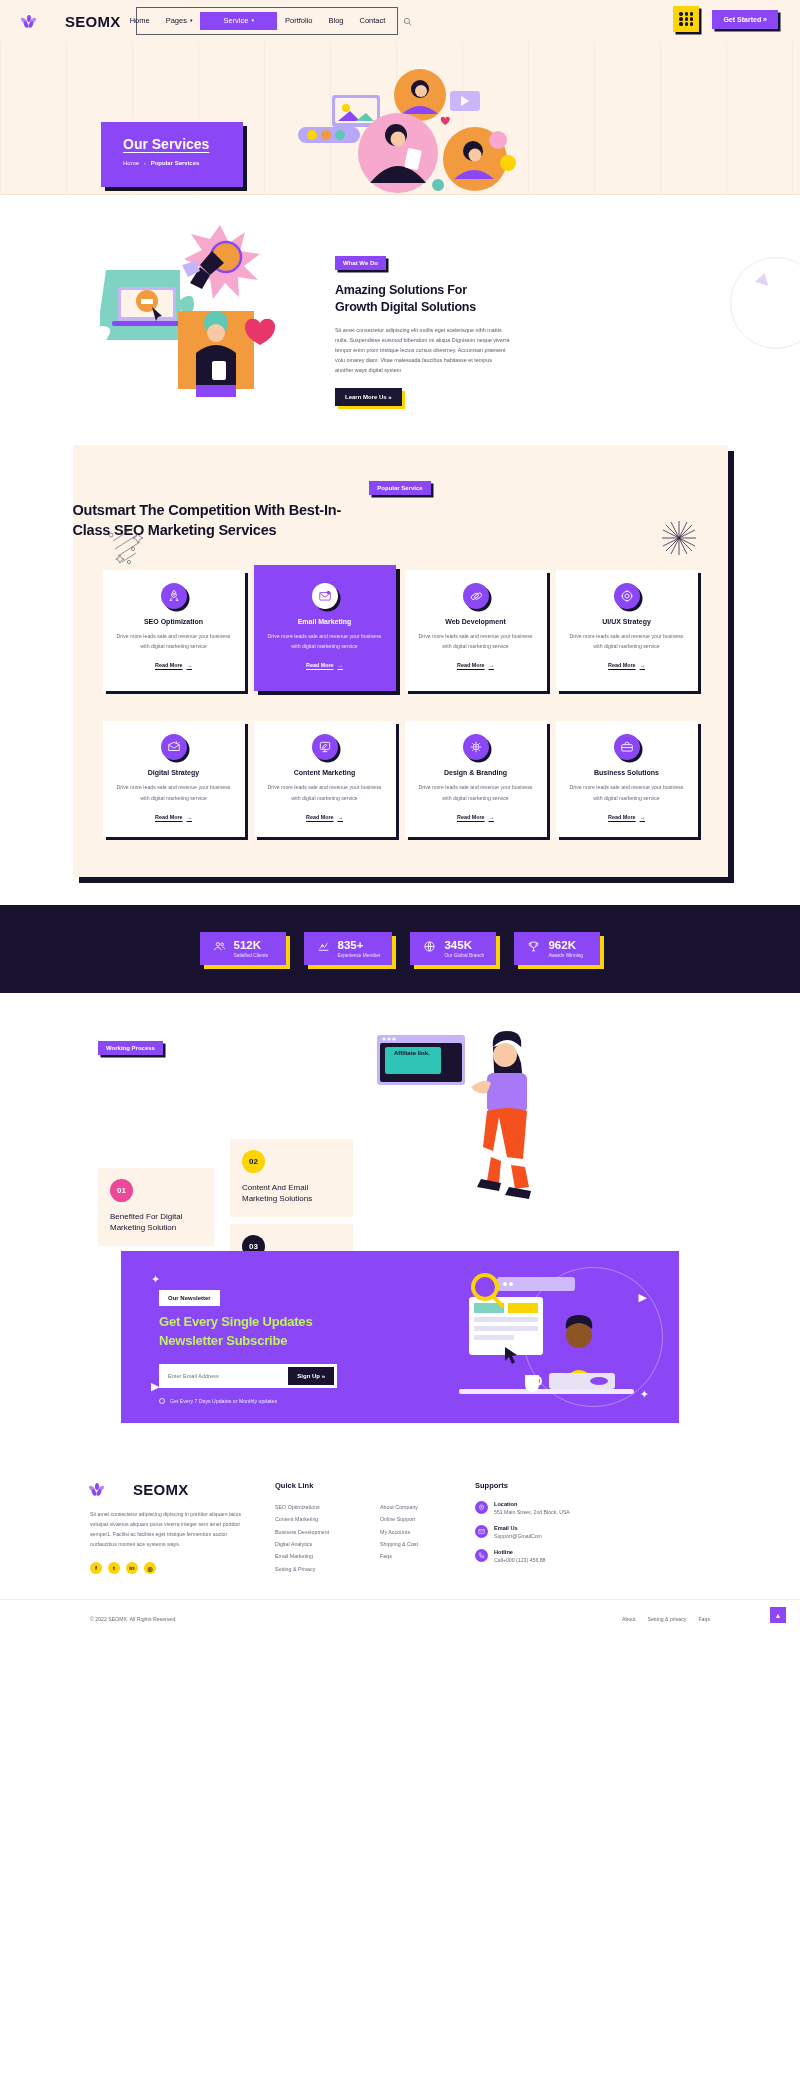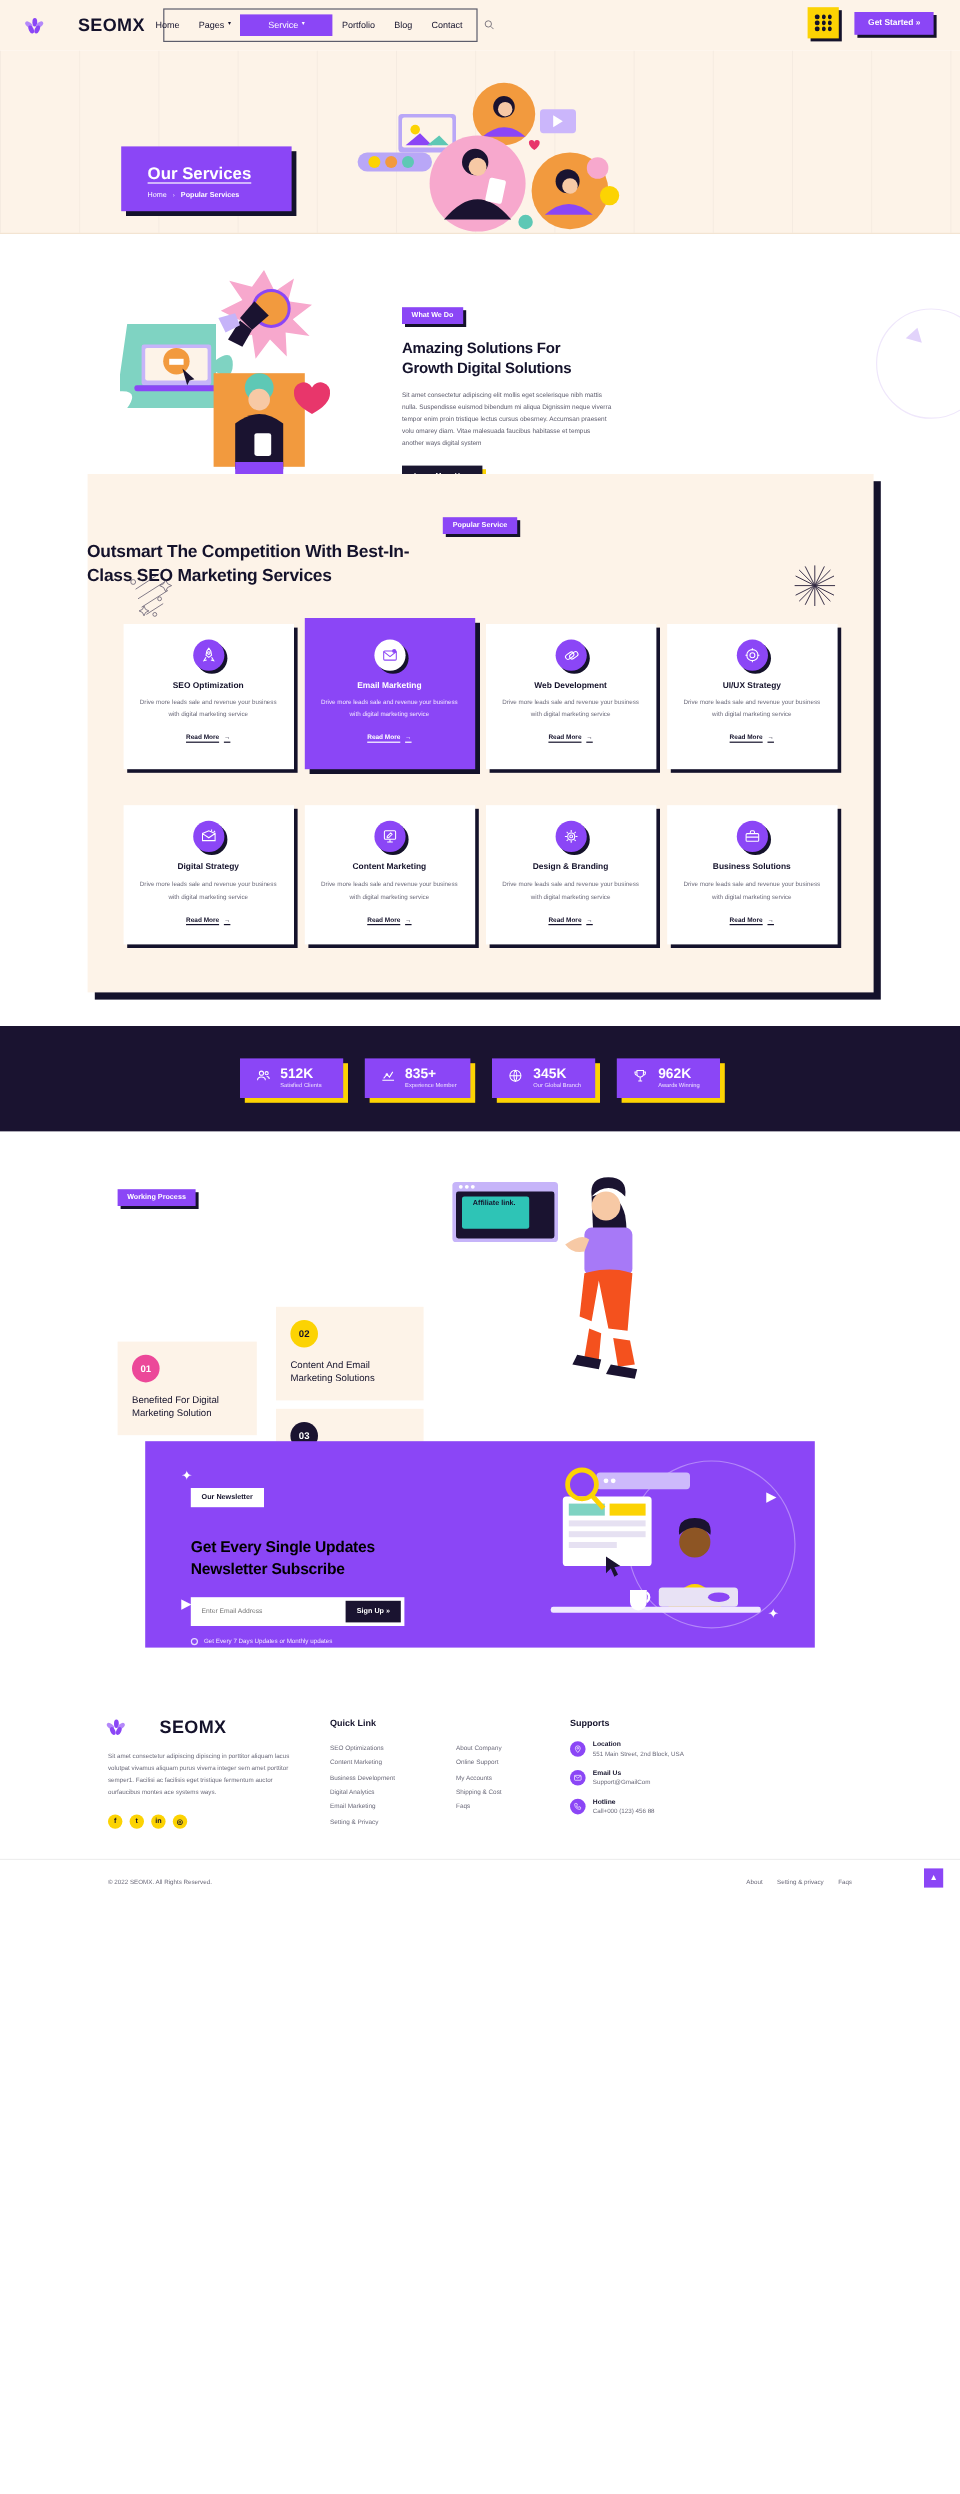--- a/index.html
+++ b/index.html
@@ -60,34 +60,34 @@
 
   
   .hero {
     height:153px; background:#fdf3e8; position:relative; overflow:hidden;
     border-bottom:1px solid #f3e4d2;
   }
   .hero-grid { position:absolute; inset:0;
     background-image:linear-gradient(to right, rgba(0,0,0,.03) 1px, transparent 1px);
     background-size:66px 100%; }
   .hero-card {
-    position:absolute; left:101px; top:80px; width:142px; height:54px;
+    position:absolute; left:101px; top:80px; width:142px; height:65px;
     background:#8b46f6; box-shadow:4px 4px 0 #14122b;
     padding:14px 0 0 22px;
   }
   .hero-title { color:#fff; font-size:14px; font-weight:bold; text-decoration:underline; text-underline-offset:3px; }
   .crumb { margin-top:8px; display:flex; align-items:center; gap:5px; font-size:6px; color:#fff; }
   .crumb .sep { font-size:5px; opacity:.85; }
   .crumb .cur { font-weight:bold; }
 
   
   .ill { position:absolute; }
 
   
-  .sec-what { position:relative; height:200px; background:#fff; overflow:hidden;}
+  .sec-what { position:relative; height:250px; background:#fff; overflow:hidden;}
   .badge {
     display:inline-block; background:#8b46f6; color:#fff; font-size:6px; font-weight:bold;
     padding:4px 8px; box-shadow:2.5px 2.5px 0 #14122b;
   }
   .badge.center { display:block; margin:0 auto; width:max-content; }
   .what-right { position:absolute; left:335px; top:56px; width:175px; }
   .h2 { font-size:12.5px; font-weight:bold; line-height:1.35; margin-top:12px; letter-spacing:-.2px;}
   .para { font-size:5.4px; line-height:1.85; color:#5b5a6b; margin-top:9px; }
   .btn-dark {
     display:inline-block; margin-top:13px; background:#1a1730; color:#fff;
@@ -158,21 +158,21 @@
   .step.s3 { left:230px; top:231px; width:123px; }
   .proc-ill { position:absolute; left:375px; top:36px; width:200px; height:185px; }
 
   
   .news-wrap { background:#fff; padding:8px 0 30px; }
   .news {
     margin:0 auto; width:558px; height:172px; background:#8b46f6; position:relative; overflow:hidden;
   }
   .news-inner { padding:35px 0 0 38px; position:relative; z-index:3;}
   .chip { display:inline-block; background:#fff; color:#14122b; font-size:6px; font-weight:bold; padding:5px 9px; }
-  .news-h { color:#000000; font-size:13px; font-weight:bold; line-height:1.45; margin-top:24px; letter-spacing:-.2px;}
+  .news-h { color:#bef264; font-size:13px; font-weight:bold; line-height:1.45; margin-top:7px; letter-spacing:-.2px;}
   .form { margin-top:14px; display:flex; width:178px; background:#fff; padding:3px; align-items:center;}
   .form input { border:0; outline:0; flex:1; font-size:5.6px; padding:0 6px; color:#8a8a98; font-family:"Liberation Sans",sans-serif;}
   .form button { background:#1a1330; color:#fff; font-size:6px; font-weight:bold; border:0; padding:6px 9px; cursor:pointer; white-space:nowrap;}
   .news-note { margin-top:10px; display:flex; align-items:center; gap:5px; font-size:5.2px; color:#f1e8ff; }
   .radio { width:6px;height:6px;border:1px solid #e7dcff;border-radius:50%; }
   .news-ill { position:absolute; right:40px; top:18px; width:190px; height:145px; z-index:2;}
   .news-dec { position:absolute; color:#fff; }
 
   
   .footer { background:#fff; padding:28px 0 0; }

